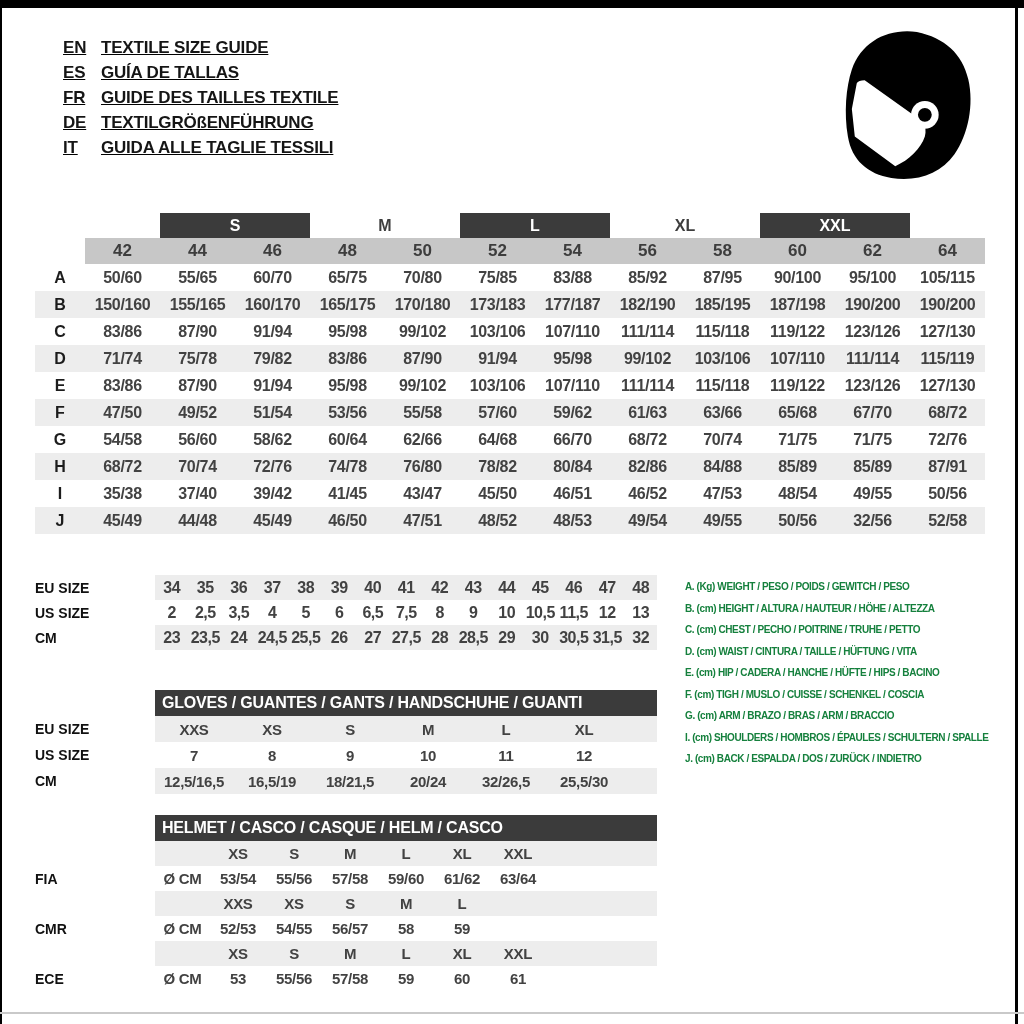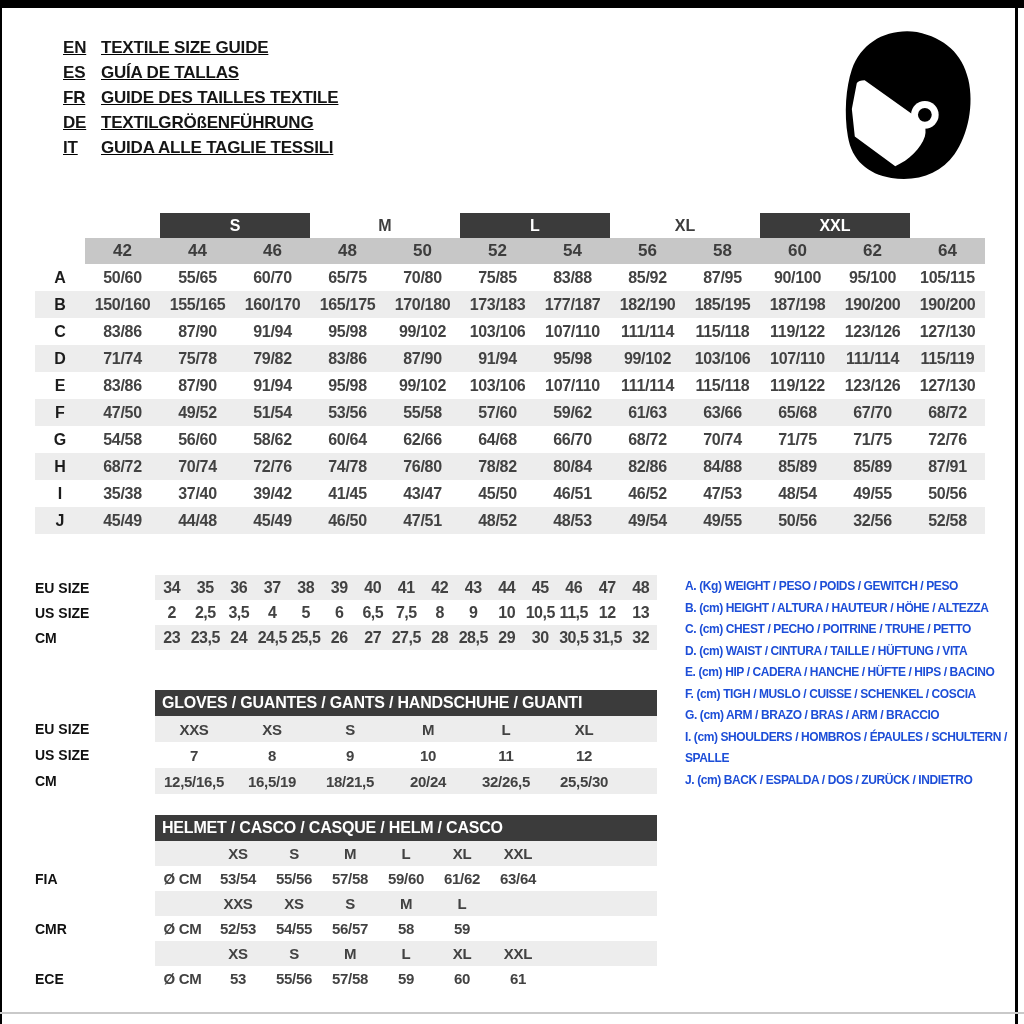--- a/index.html
+++ b/index.html
@@ -46,21 +46,21 @@
   .stripe-sub{background:linear-gradient(to right,rgba(0,0,0,0) 120px,#ededed 120px);}
   .side-label{display:flex;align-items:center;font-weight:bold;font-size:14px;color:#111;white-space:nowrap;}
   .sub-cell{display:flex;align-items:center;justify-content:center;font-weight:bold;color:#424242;
             letter-spacing:-0.3px;white-space:nowrap;font-size:15px;}
   .shoes-row .sub-cell{font-size:16px;letter-spacing:-0.5px;}
 
   #shoes{top:575px;} #gloves{top:690px;} #helmet{top:815px;}
 
   
   .legend{position:absolute;left:685px;top:576px;width:335px;}
-  .legend-line{font-weight:bold;font-size:12px;line-height:21.5px;color:#1d4ed8;letter-spacing:-0.4px;}
+  .legend-line{font-weight:bold;font-size:10px;line-height:21.5px;color:#15803d;letter-spacing:-0.4px;}
 </style>
 </head>
 <body>
 
 <div id="page">
 
   <div class="top-border"></div>
   <div class="left-border"></div>
   <div class="right-border"></div>
   <div class="bottom-line"></div>

